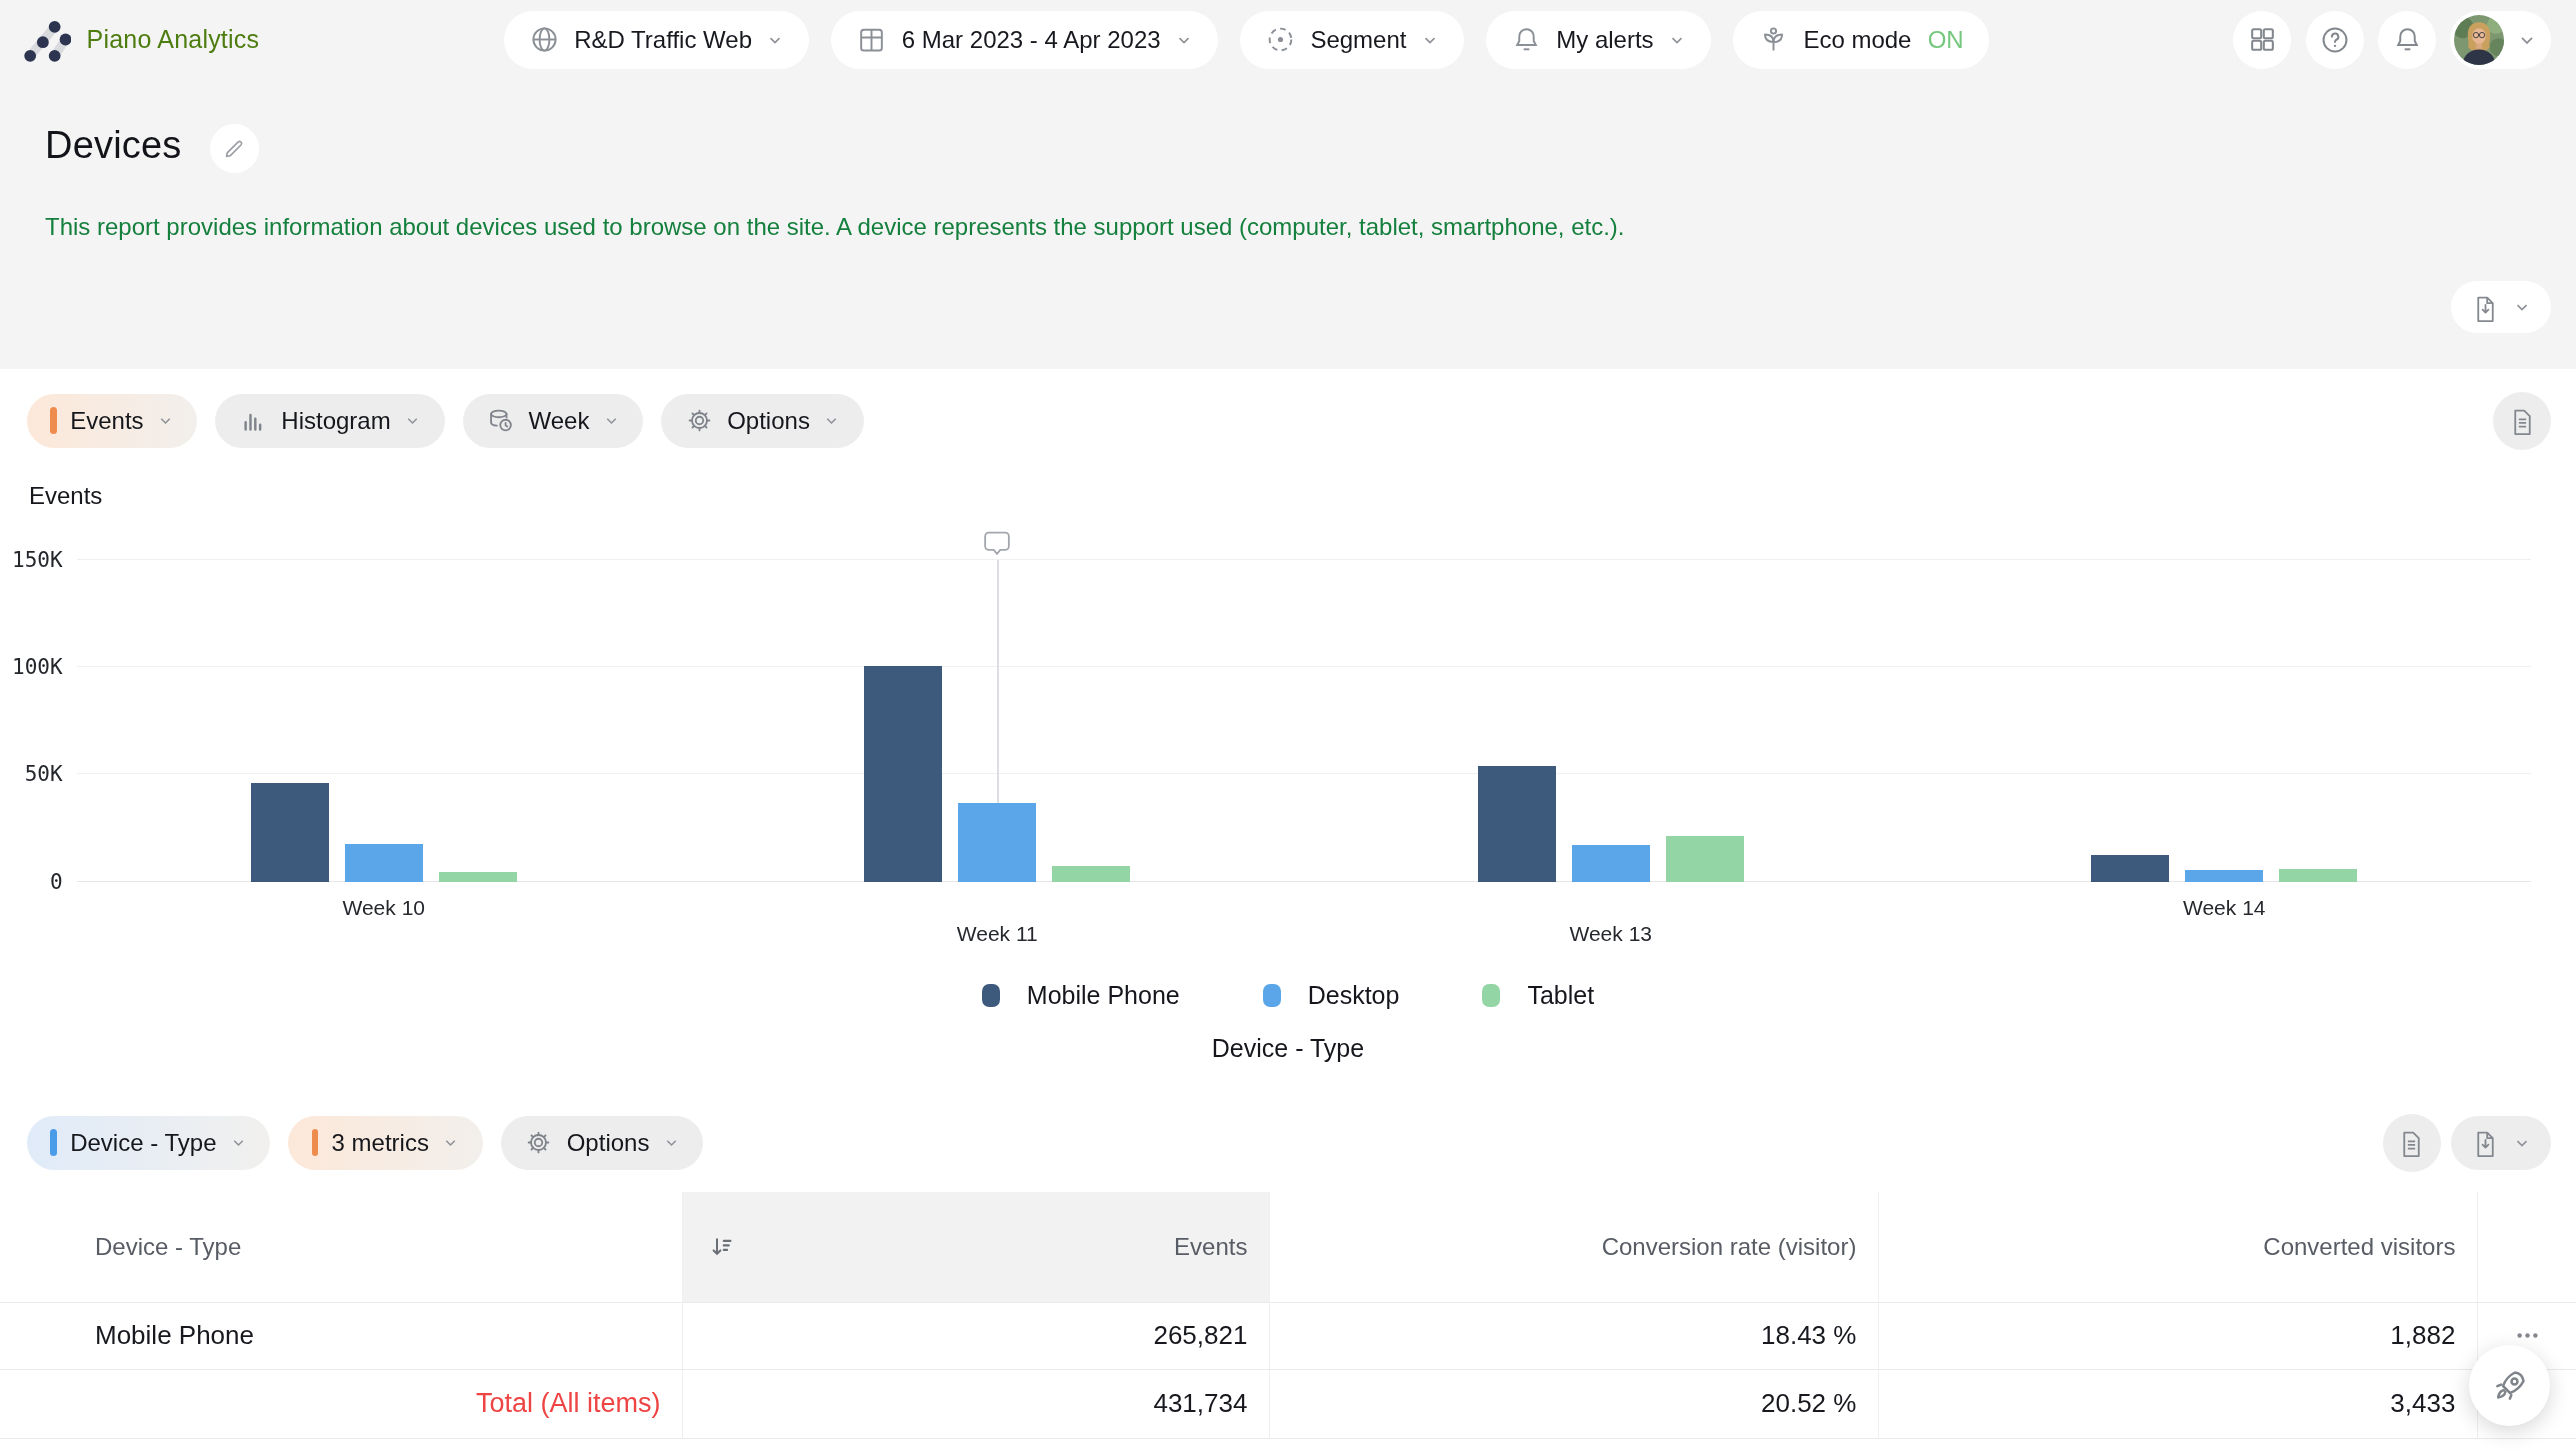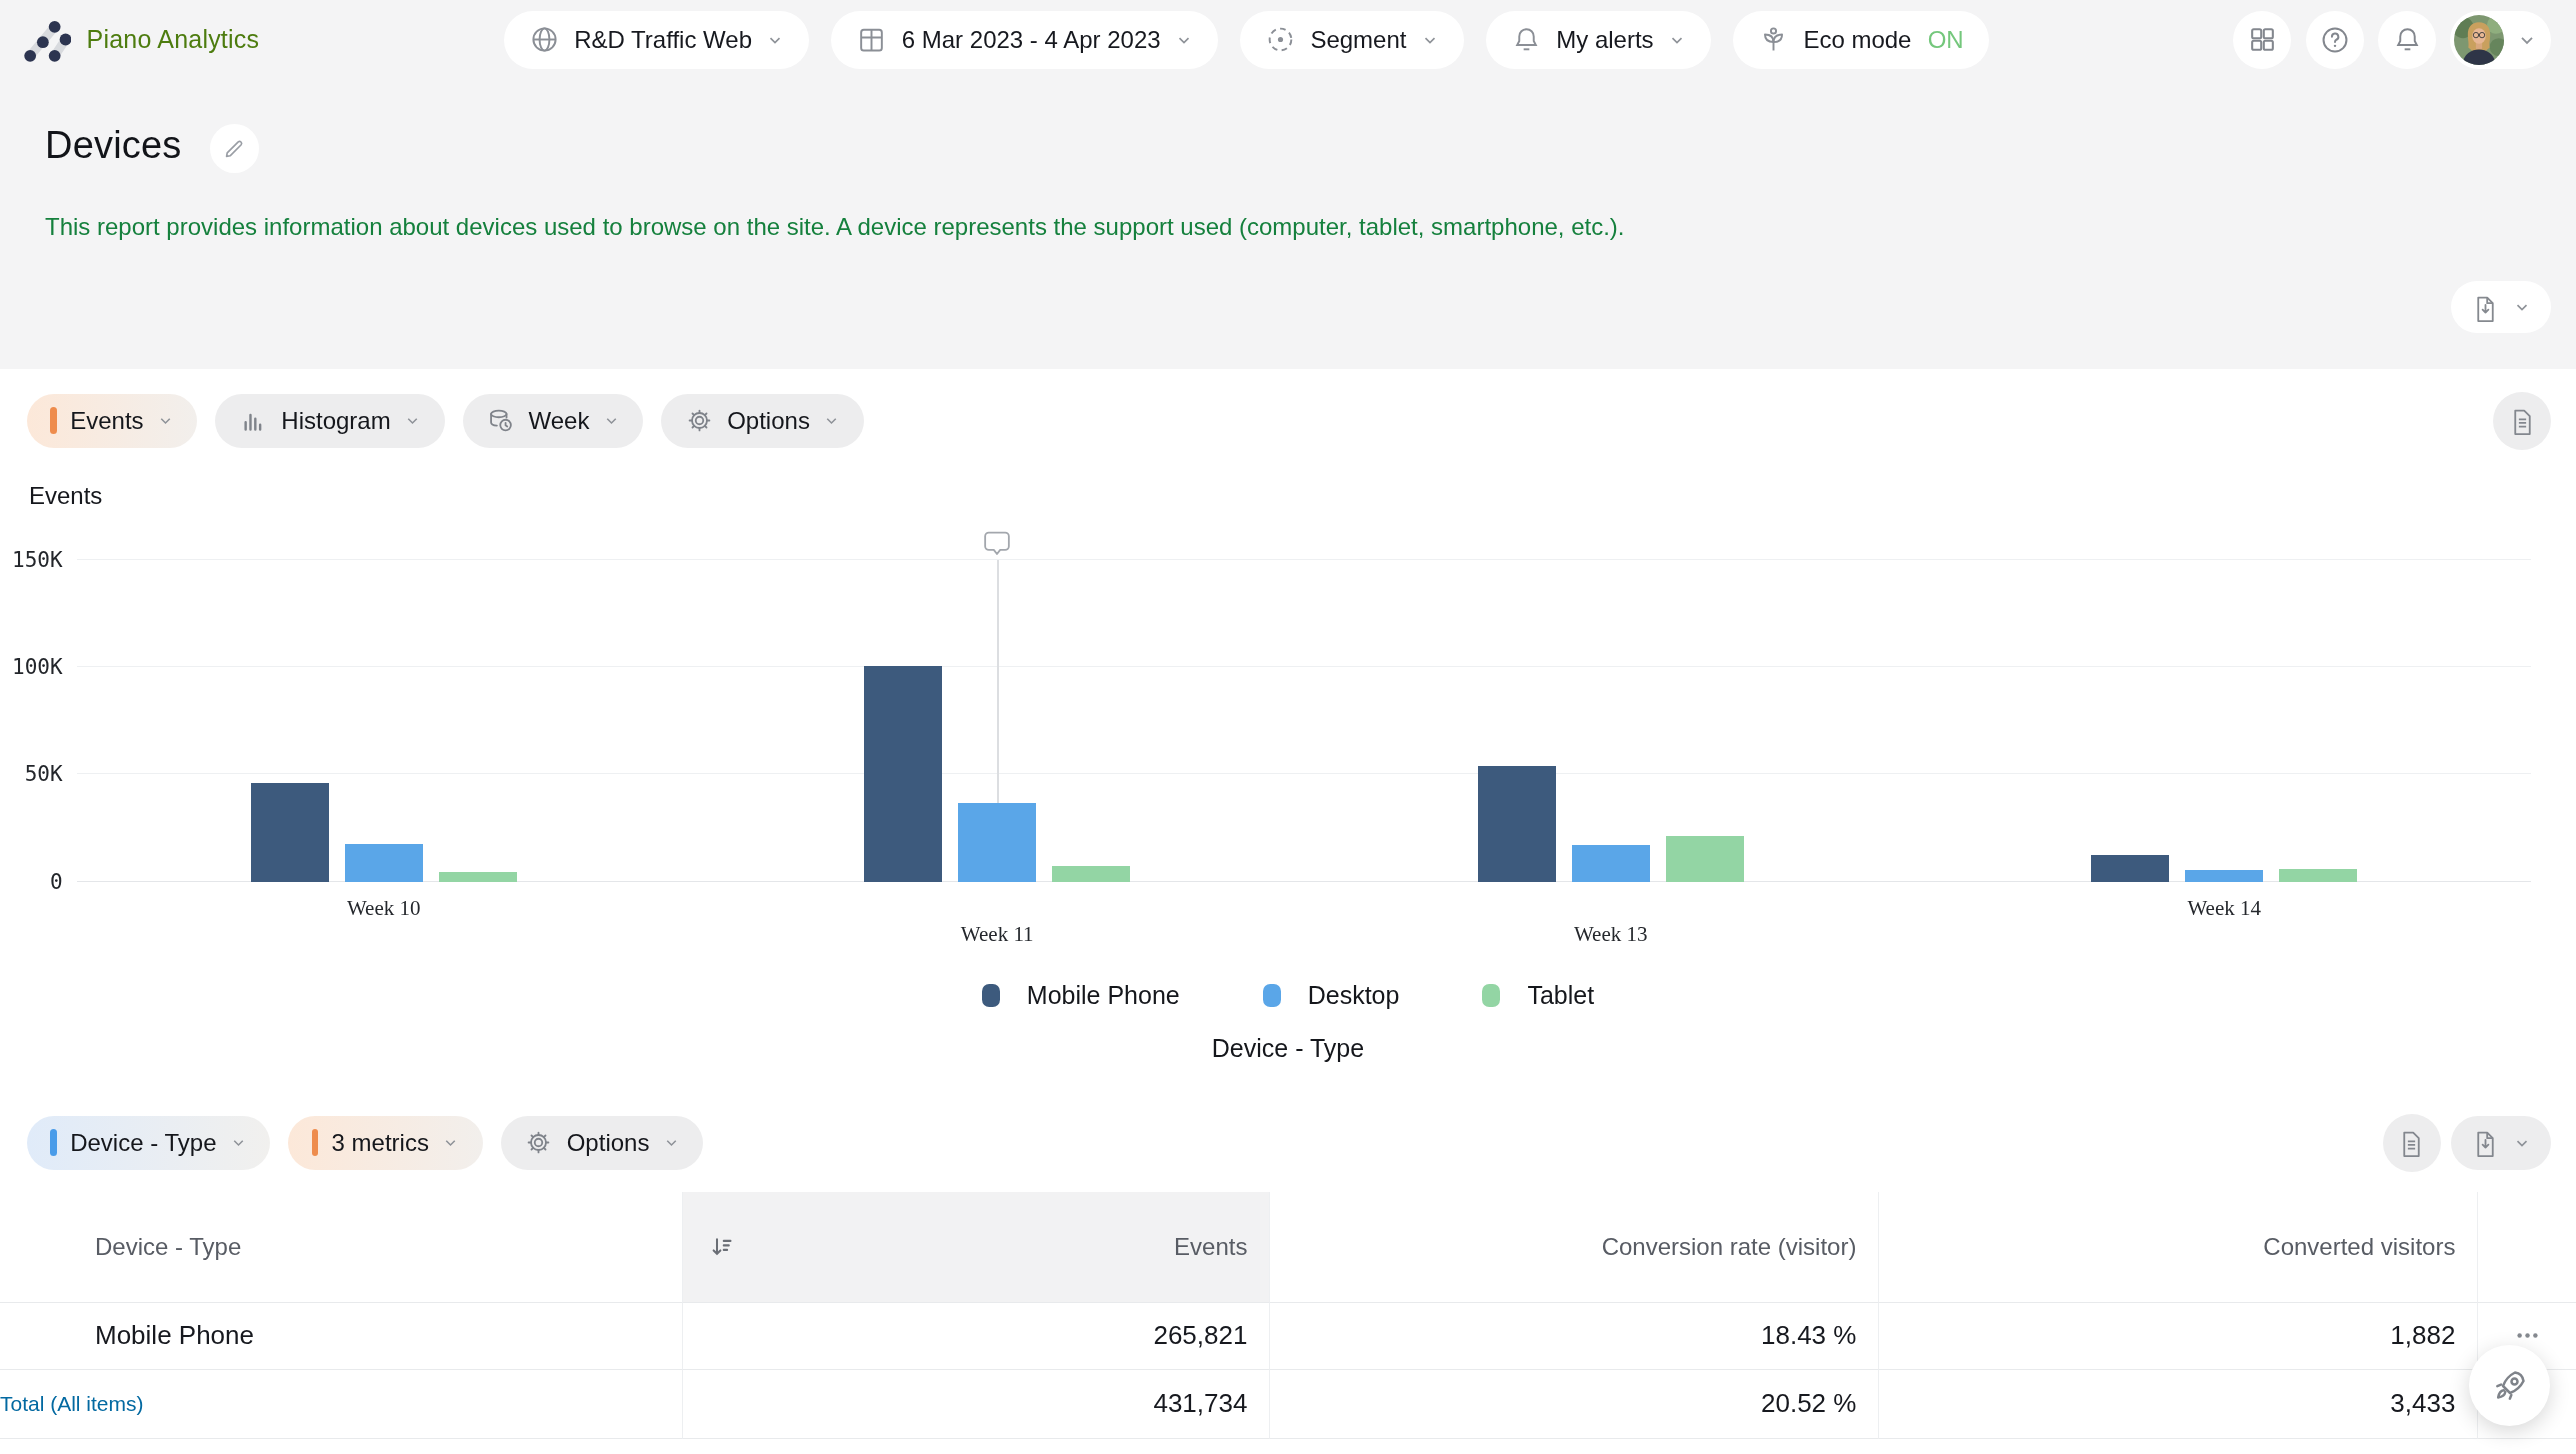--- a/index.html
+++ b/index.html
@@ -62,21 +62,21 @@
   .ytick { position:absolute; right:calc(100% + 14.4px); transform:translateY(50%);
            font-family:"DejaVu Sans Mono", monospace; font-size:21px; color:#23262b; }
   .groups { position:absolute; left:0; right:0; top:0; bottom:0; display:flex; }
   .group { flex:1; position:relative; }
   .bars { position:absolute; left:0; right:0; bottom:0; top:0; display:flex;
           align-items:flex-end; justify-content:center; gap:16px; }
   .bar { width:78px; }
   .ann-line { position:absolute; left:50%; top:0; bottom:0; width:1.8px; background:#dcdee1; }
   .ann-bubble { position:absolute; left:50%; top:-32px; transform:translateX(-50%); color:#a3a7ad; }
   .xlab { position:absolute; top:calc(100% + 14.4px); left:0; right:0; text-align:center;
-          font-family:Liberation Serif, serif; font-size:21px; color:#25282d; }
+          font-family:Liberation Sans, sans-serif; font-size:21px; color:#25282d; }
   .xlab.low { top:calc(100% + 40px); }
 
   .legend { display:flex; justify-content:center; align-items:center; gap:83px; margin-top:96px; height:36px; }
   .legend-item { display:flex; align-items:center; gap:27px; font-size:25px; color:#15171c; cursor:pointer; }
   .swatch { width:18px; height:23.4px; border-radius:7.2px; }
   .x-axis-title { margin-top:20px; text-align:center; font-size:25px; color:#15171c; }
 
   
   .table-card { margin-top:51px; }
   .grid-table { margin-top:20px; display:grid; grid-template-columns:683px 587px 609px 599px 1fr; }
@@ -85,21 +85,21 @@
   .th { height:110px; color:#585c64; font-size:24px; }
   .th-dim { padding-left:95px; }
   .th-events { background:#f2f2f3; padding:0 21.6px 0 25px; }
   .th-events .label { margin-left:auto; }
   .th-num { justify-content:flex-end; padding-right:21.6px; }
   .td { border-top:1.8px solid #e8eaec; }
   .row-h { height:67px; }
   .total-h { height:70px; }
   .td-dim { padding-left:95px; color:#17191f; }
   .td-num { justify-content:flex-end; padding-right:21.6px; color:#17191f; }
-  .total-label { padding-right:21.6px; color:#0369a1; font-size:21px; }
+  .total-label { justify-content:flex-end; padding-right:21.6px; color:#ef4444; font-size:27px; }
   .table-bottom { border-bottom:1.8px solid #e8eaec; }
   .dots-btn { background:none; border:none; color:#85898f; cursor:pointer; display:flex; }
 
   .fab { position:absolute; left:2469px; top:1345px; width:81px; height:81px; border-radius:50%;
          background:#fff; border:none; box-shadow:0 5.4px 21.6px rgba(0,0,0,.16); cursor:pointer;
          display:flex; align-items:center; justify-content:center; color:#7f838a; }
 
   svg { display:block; }
 </style>
 </head>

